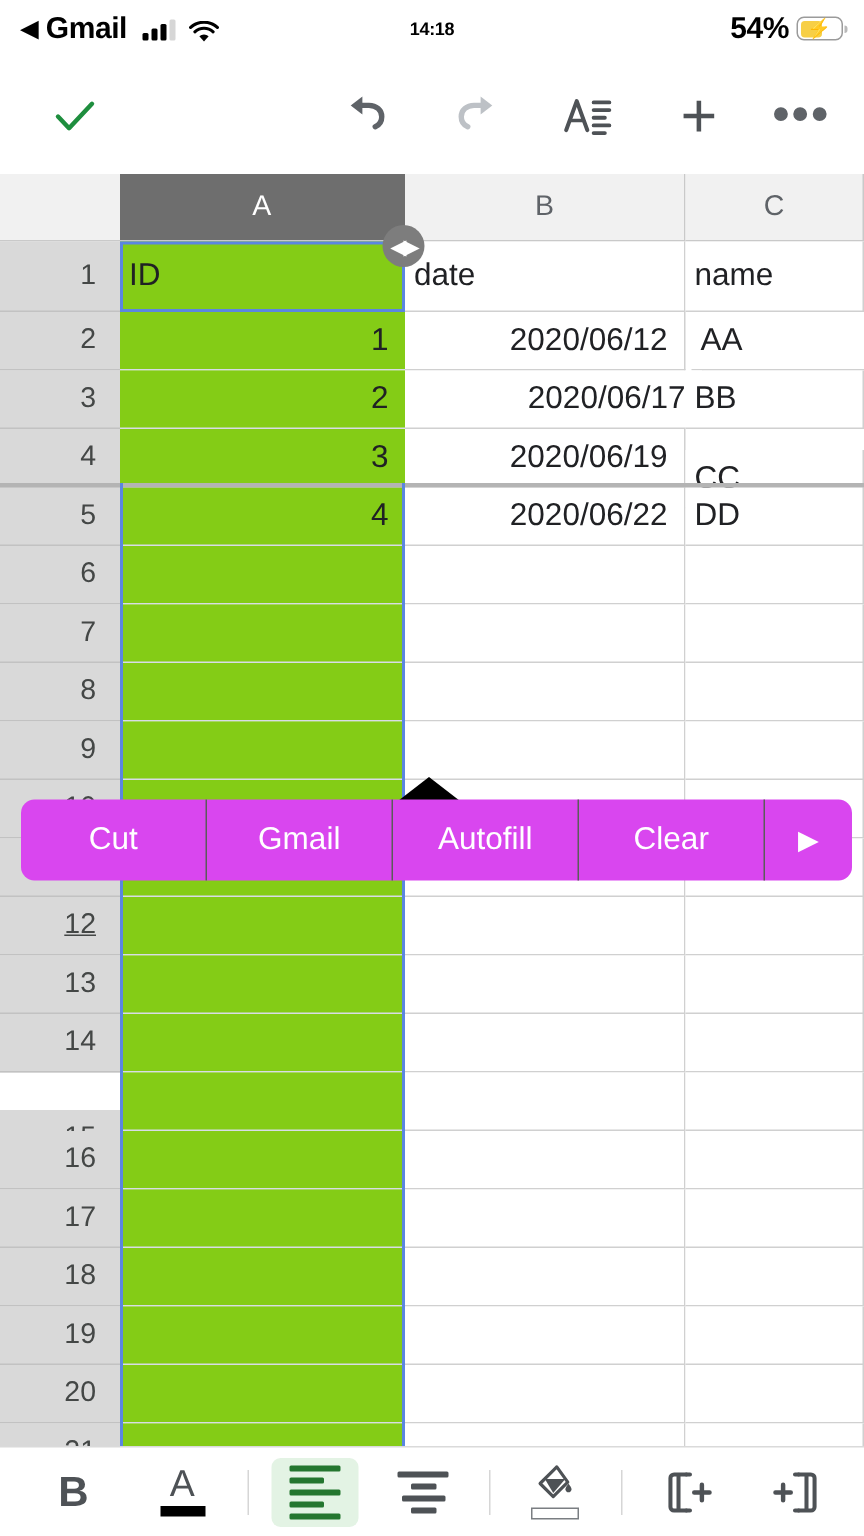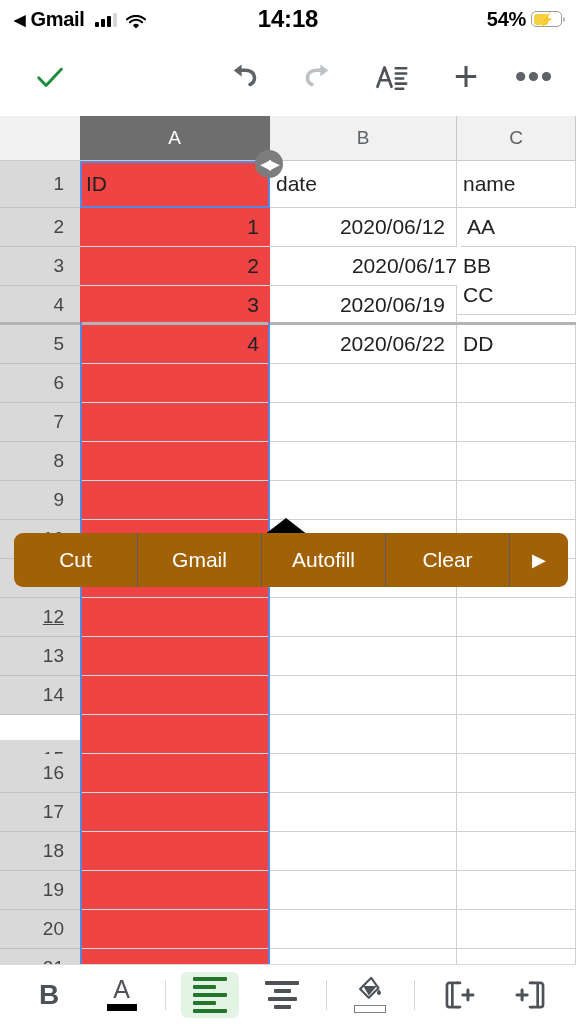--- a/index.html
+++ b/index.html
@@ -23,21 +23,21 @@
   .sb-carrier { font-size:20px; font-weight:600; letter-spacing:-0.3px; }
   .sig { display:flex; align-items:flex-end; gap:2px; height:15px; margin-left:5px; }
   .sig i { display:block; width:4px; background:#000; border-radius:1px; }
   .sig i:nth-child(1){ height:5px; }
   .sig i:nth-child(2){ height:8px; }
   .sig i:nth-child(3){ height:11px; }
   .sig i:nth-child(4){ height:14px; background:#d6d6d6; }
   .wifi { position:relative; width:20px; height:15px; margin-left:4px; }
   .sb-center {
     position:absolute; left:0; right:0; text-align:center;
-    font-size:24px; font-weight:600; letter-spacing:-0.2px;
+    font-size:12px; font-weight:600; letter-spacing:-0.2px;
   }
   .sb-right { margin-left:auto; display:flex; align-items:center; gap:5px; z-index:2; }
   .sb-pct { font-size:20px; font-weight:600; letter-spacing:-0.3px; }
   .batt {
     position:relative; width:31px; height:16px;
     border:1.6px solid #9b9b9b; border-radius:5px;
     display:flex; align-items:center; padding:1.5px;
   }
   .batt::after {
     content:""; position:absolute; right:-4px; top:5px;
@@ -91,21 +91,21 @@
     cursor:pointer;
   }
   .cell {
     position:absolute; display:flex; align-items:center;
     font-size:21px; color:#202124;
     border-right:1px solid #d0d0d0; border-bottom:1px solid #d0d0d0;
     background:#fff; padding:0 6px; cursor:pointer;
     white-space:nowrap; overflow:hidden;
   }
   .cell.r { justify-content:flex-end; padding-right:11px; }
-  .cell.selcol { background:#ef4444; border-right:none; border-bottom-color:#d7dce6; }
+  .cell.selcol { background:#84cc16; border-right:none; border-bottom-color:#d7dce6; }
   .freeze-line {
     position:absolute; left:0; width:576px; height:3px;
     background:#b4b4b4;
   }
   .selband {
     position:absolute; pointer-events:none;
     border-left:2px solid #5b86e0; border-right:2px solid #5b86e0;
   }
   .selcell {
     position:absolute; pointer-events:none;
@@ -114,21 +114,21 @@
   .resize-handle {
     position:absolute; width:28px; height:28px; border-radius:50%;
     background:#7d7d7d; display:flex; align-items:center; justify-content:center;
     color:#fff; font-size:14px; line-height:1; letter-spacing:-2px;
     cursor:col-resize; z-index:6;
   }
 
   
   .ctx {
     position:absolute; left:14px; top:533px; width:554px; height:54px;
-    background:#a16207; border-radius:9px; display:flex; z-index:20;
+    background:#d946ef; border-radius:9px; display:flex; z-index:20;
   }
   .ctx-caret {
     position:absolute; left:264px; top:518px; width:0; height:0;
     border-left:22px solid transparent; border-right:22px solid transparent;
     border-bottom:17px solid #000; z-index:19;
   }
   .ctx-item {
     flex:1; display:flex; align-items:center; justify-content:center;
     color:#fff; font-size:21px; cursor:pointer;
     border-right:1px solid #5b5b5b;
@@ -244,21 +244,21 @@
         <div class="cell r selcol" style="left: 80px; width: 190px; top: 92px; height: 39px;">1</div>
         <div class="cell r" style="left: 270px; width: 187px; top: 92px; height: 39px;">2020/06/12</div>
         <div class="cell" style="left: 441px; width: 119px; top: 92px; height: 39px; margin-left: 20px;">AA</div>
         <div class="rowhead" style="top: 131px; height: 39px;">3</div>
         <div class="cell r selcol" style="left: 80px; width: 190px; top: 131px; height: 39px;">2</div>
         <div class="cell r" style="left: 270px; width: 199px; top: 131px; height: 39px;">2020/06/17</div>
         <div class="cell" style="left: 457px; width: 119px; top: 131px; height: 39px;">BB</div>
         <div class="rowhead" style="top: 170px; height: 39px;">4</div>
         <div class="cell r selcol" style="left: 80px; width: 190px; top: 170px; height: 39px;">3</div>
         <div class="cell r" style="left: 270px; width: 187px; top: 170px; height: 39px;">2020/06/19</div>
-        <div class="cell" style="left: 457px; width: 119px; top: 160px; height: 39px;">CC</div>
+        <div class="cell" style="left: 457px; width: 119px; top: 184px; height: 39px;">CC</div>
         <div class="rowhead" style="top: 209px; height: 39px;">5</div>
         <div class="cell r selcol" style="left: 80px; width: 190px; top: 209px; height: 39px;">4</div>
         <div class="cell r" style="left: 270px; width: 187px; top: 209px; height: 39px;">2020/06/22</div>
         <div class="cell" style="left: 457px; width: 119px; top: 209px; height: 39px;">DD</div>
         <div class="rowhead" style="top: 248px; height: 39px;">6</div>
         <div class="cell r selcol" style="left: 80px; width: 190px; top: 248px; height: 39px;"></div>
         <div class="cell r" style="left: 270px; width: 187px; top: 248px; height: 39px;"></div>
         <div class="cell" style="left: 457px; width: 119px; top: 248px; height: 39px;"></div>
         <div class="rowhead" style="top: 287px; height: 39px;">7</div>
         <div class="cell r selcol" style="left: 80px; width: 190px; top: 287px; height: 39px;"></div>

